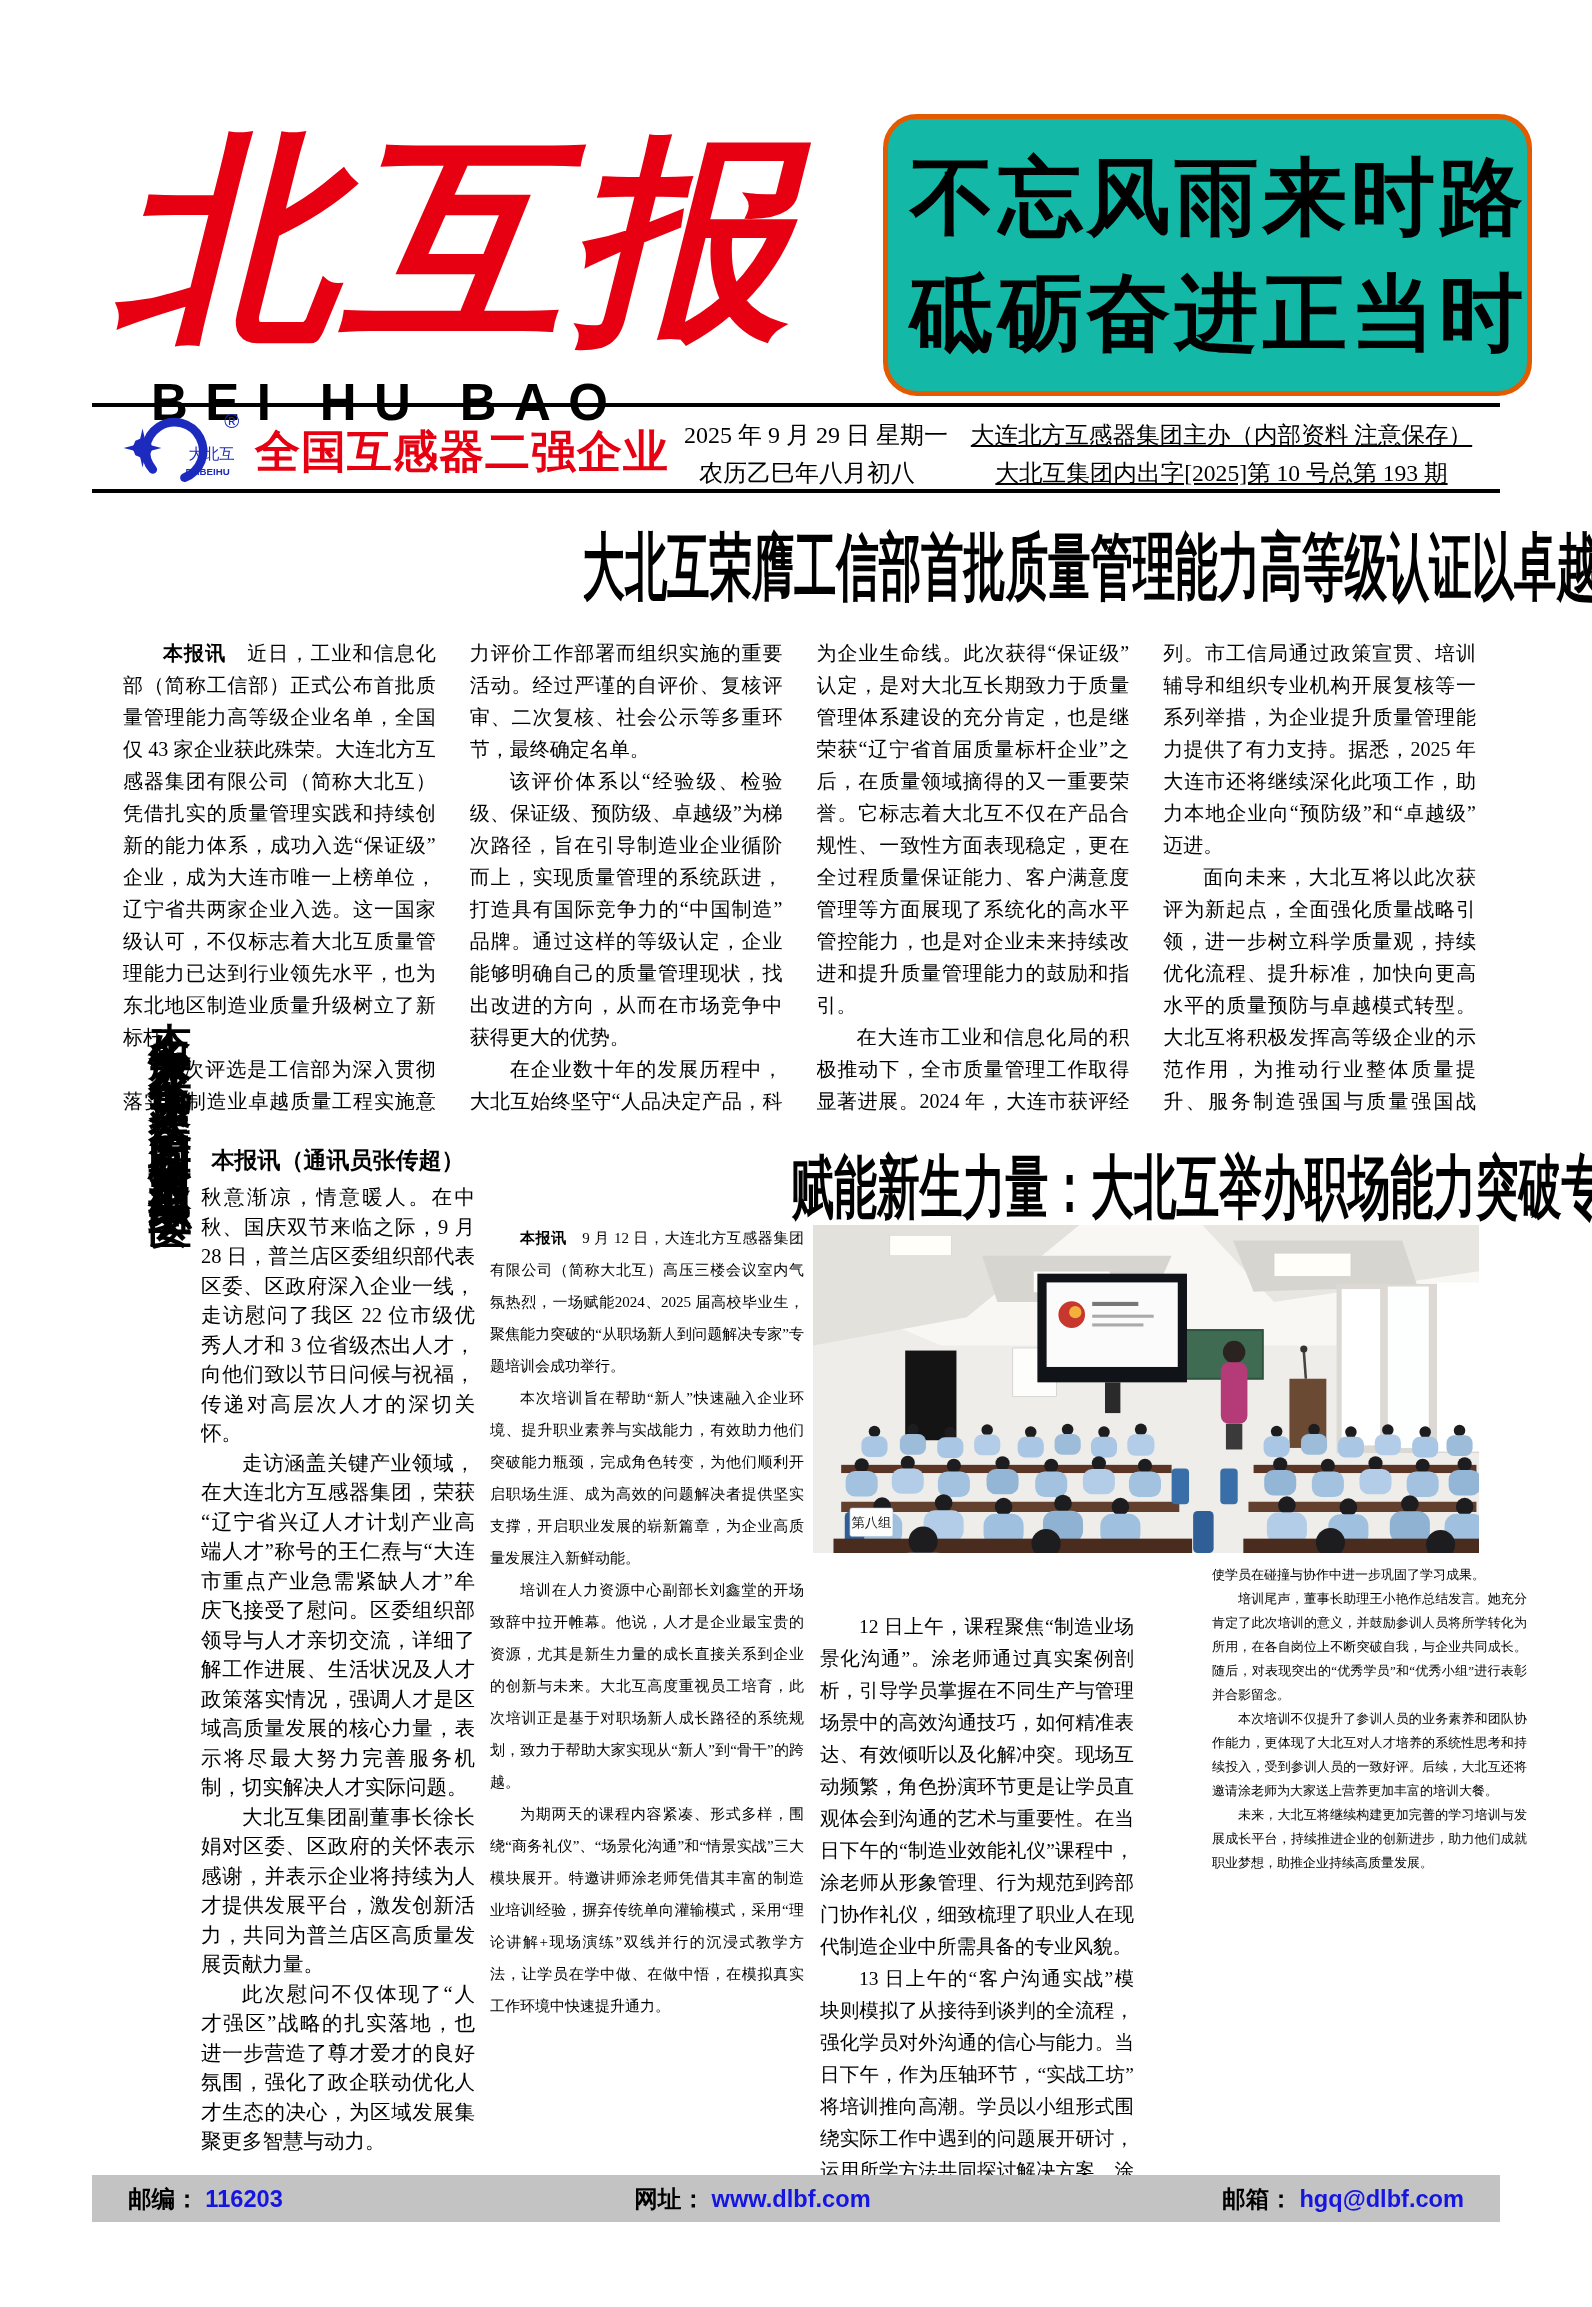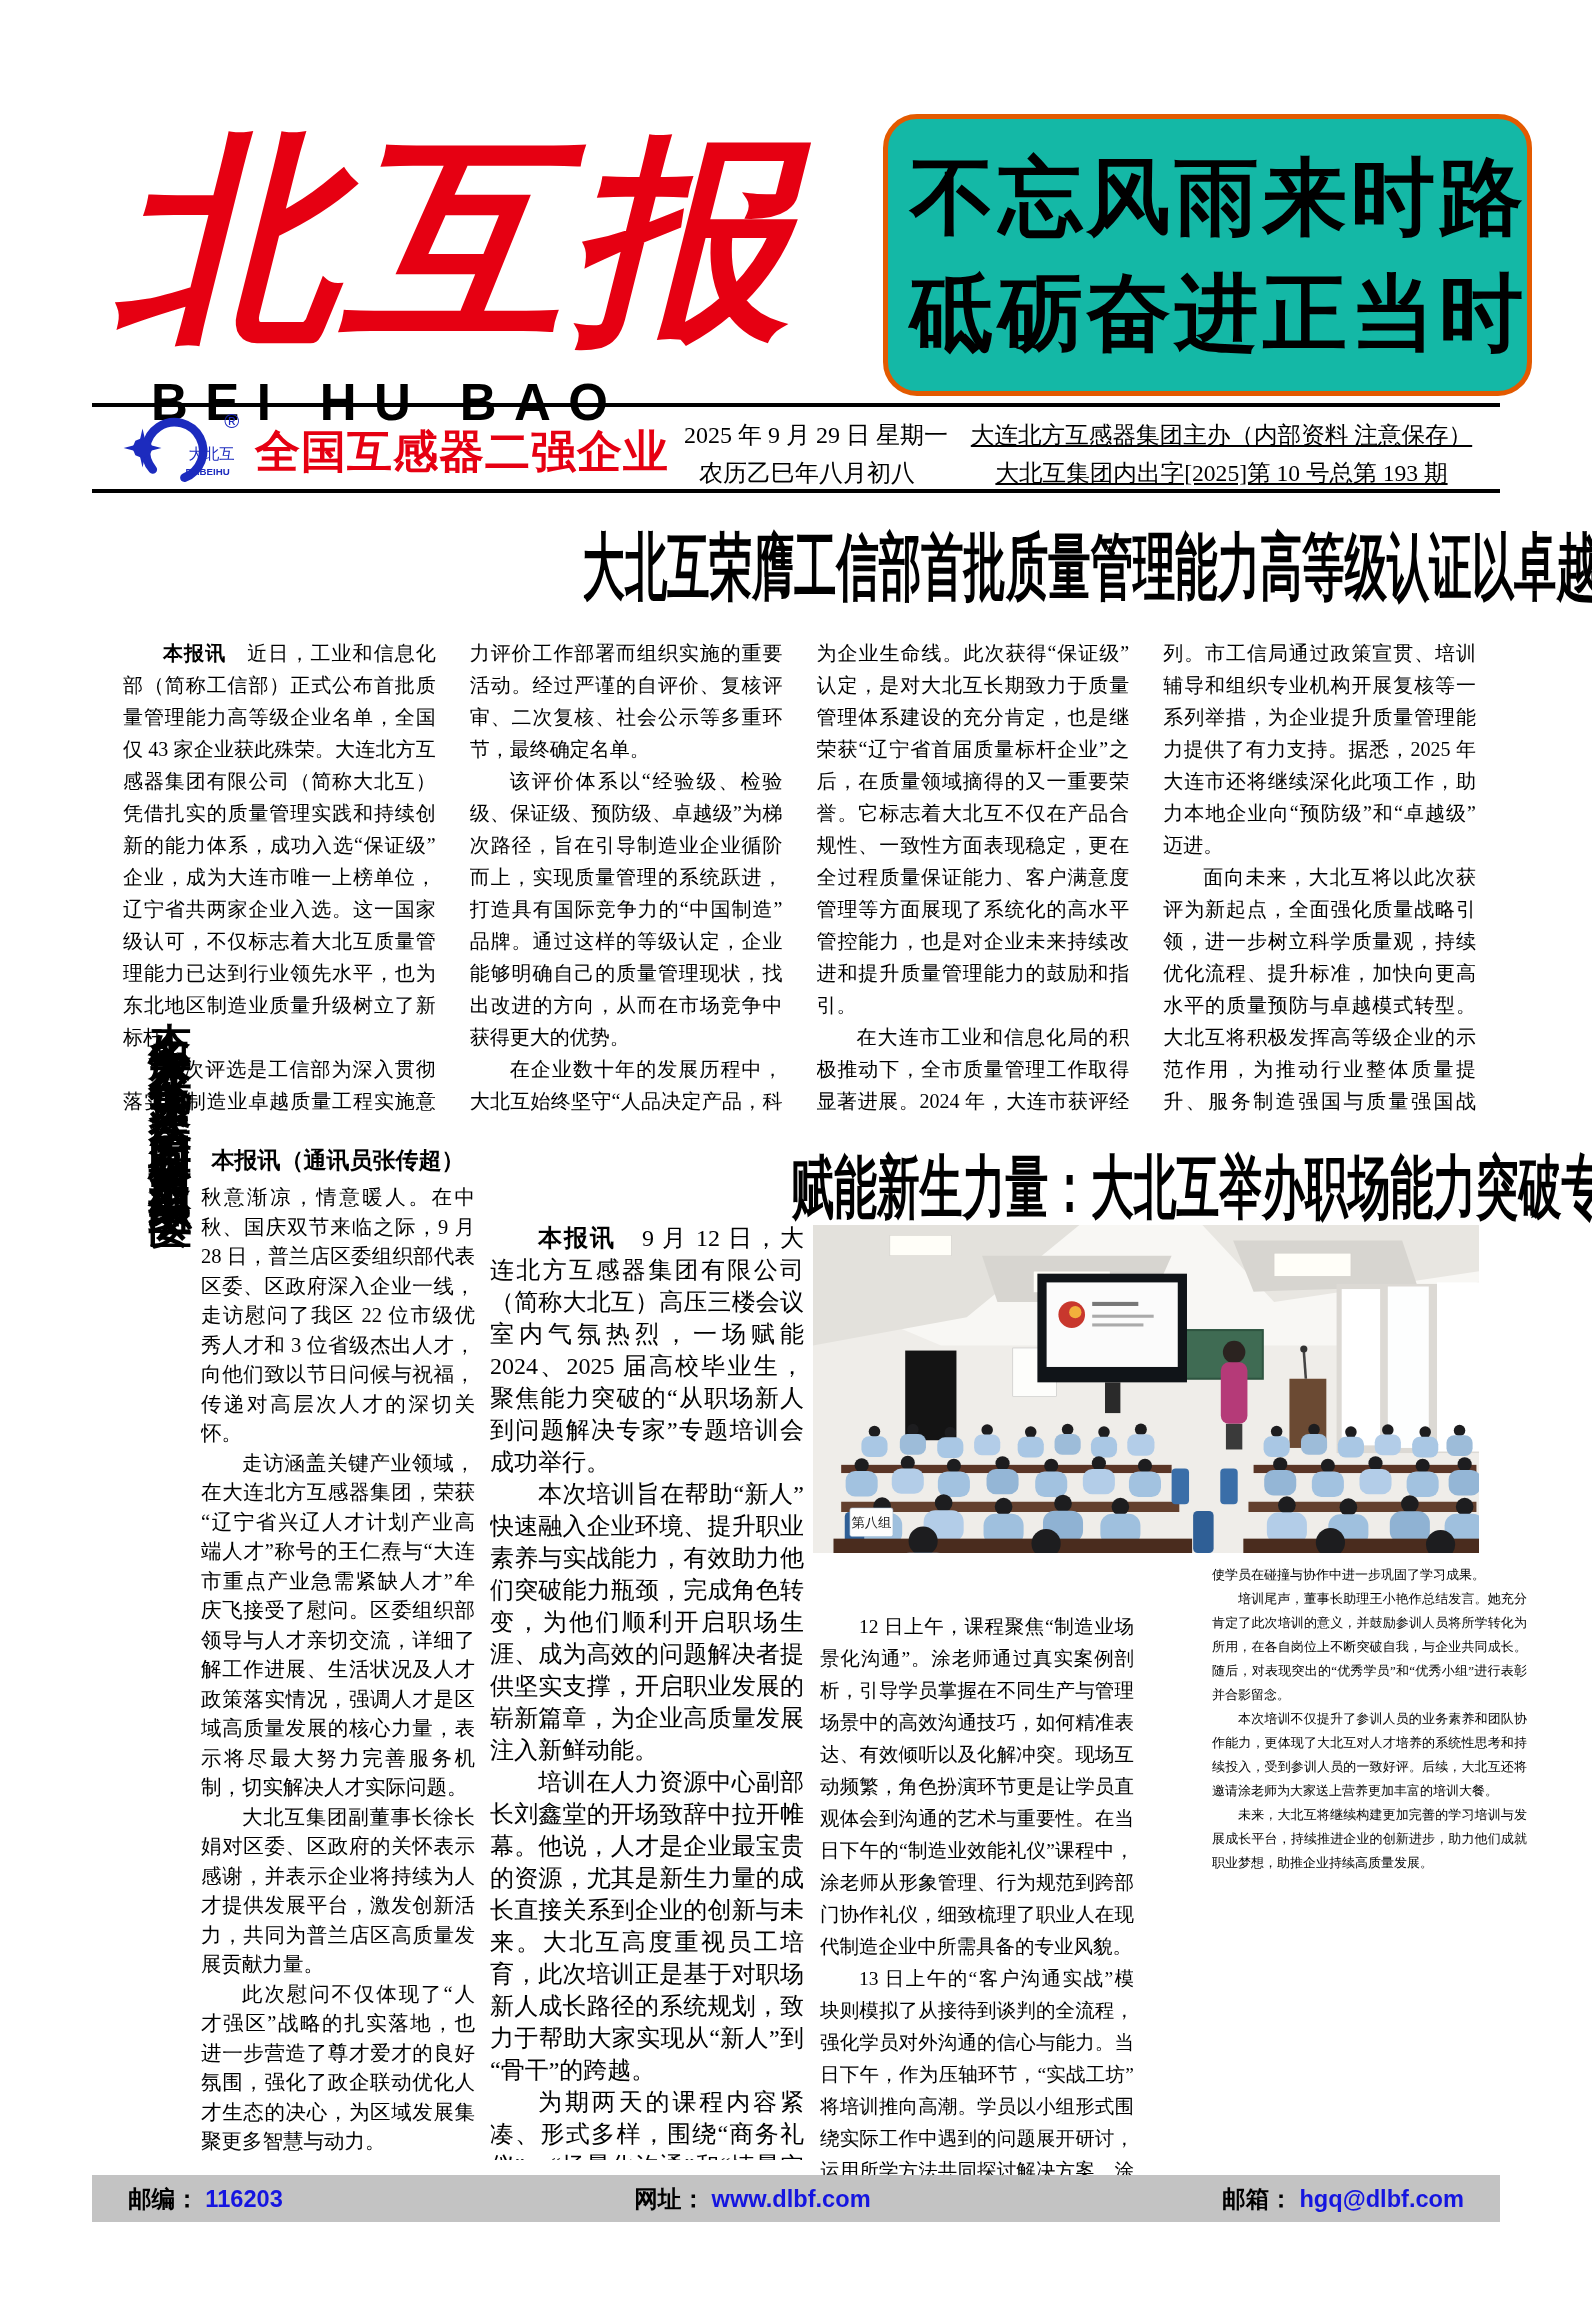--- a/index.html
+++ b/index.html
@@ -46,21 +46,21 @@
   .lead{font-family:"Liberation Sans","DejaVu Sans",sans-serif;font-weight:900;}
   .a1cols{left:123px;top:637px;width:1353px;height:483px;gap:34px;}
   .a1cols .col{width:313px;font-size:20px;line-height:32px;}
   .a3-vhead{left:109px;top:1175px;width:91px;height:989px;
       writing-mode:vertical-rl;text-orientation:upright;
       font-family:"Liberation Sans","DejaVu Sans",sans-serif;font-weight:900;
       font-size:43px;letter-spacing:-7.2px;}
   .a3-byline{left:201px;top:1145px;width:274px;text-align:center;
       font-family:"Liberation Sans","DejaVu Sans",sans-serif;font-weight:900;font-size:23px;}
   .a3-body{left:201px;top:1183px;width:274px;height:977px;font-size:20.5px;line-height:29.5px;overflow:hidden;}
-  .b1{left:490px;top:1222px;width:314px;height:938px;font-size:24px;line-height:32px;overflow:hidden;}
+  .b1{left:490px;top:1222px;width:314px;height:938px;font-size:15px;line-height:32px;overflow:hidden;}
   .b2{left:820px;top:1563px;width:314px;height:598px;font-size:19.5px;line-height:32px;overflow:hidden;margin-top:48px;}
   .b3{left:1212px;top:1563px;width:315px;height:598px;font-size:13px;line-height:24px;overflow:hidden;}
   .photo{left:813px;top:1225px;width:666px;height:328px;background:#e8e6e2;}
 
   
   .footer{left:92px;top:2175px;width:1408px;height:47px;background:#c3c3c3;
       display:flex;justify-content:space-between;align-items:center;
       padding:8px 36px;box-sizing:border-box;
       font-family:"Liberation Sans","DejaVu Sans",sans-serif;font-size:23.6px;}
   .footer .lbl{color:#000;font-weight:700;}

